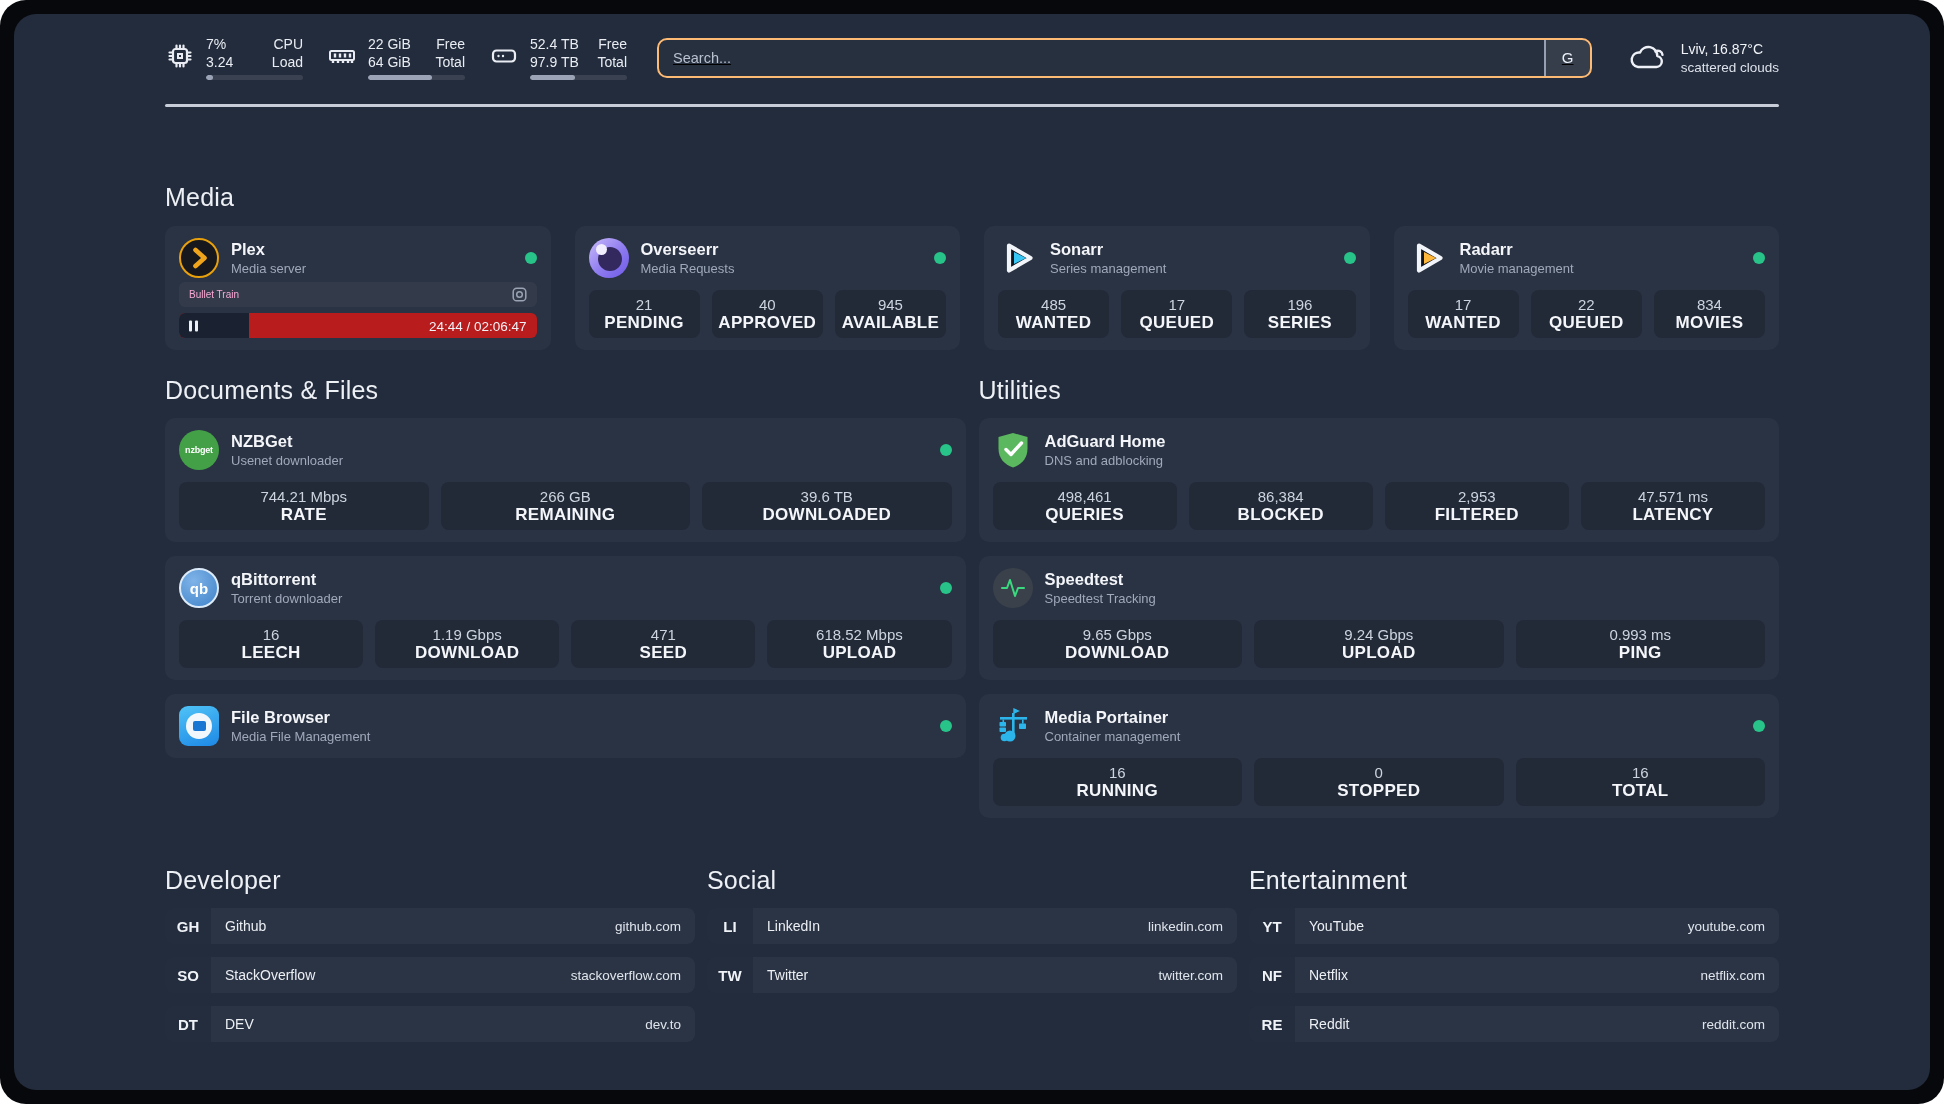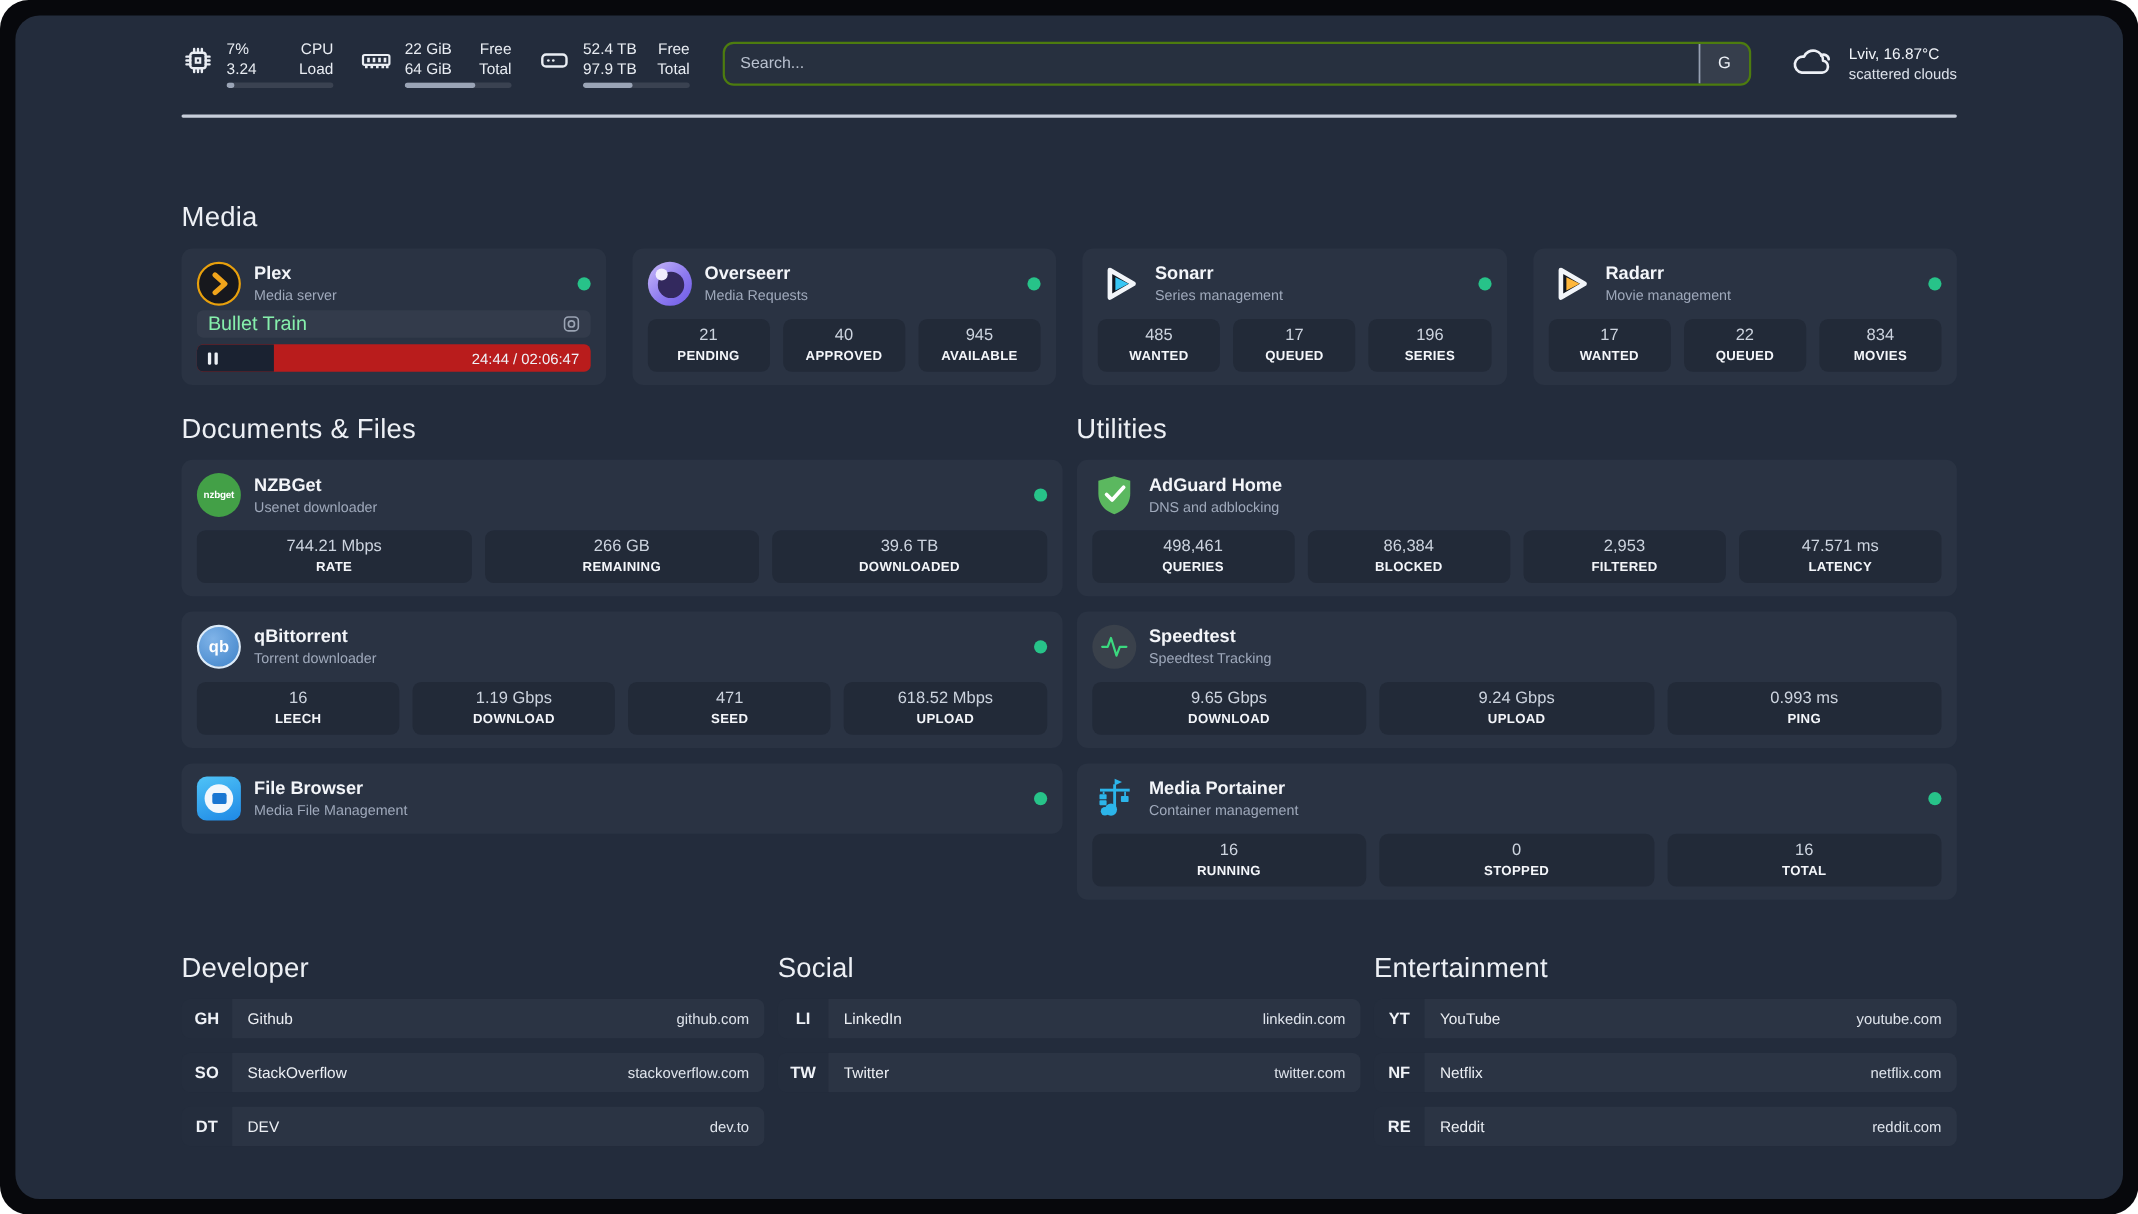--- a/index.html
+++ b/index.html
@@ -12,21 +12,21 @@
 
   
   .topbar { display: flex; align-items: center; }
   .stats { display: flex; gap: 24px; }
   .stat { display: flex; align-items: center; gap: 11px; }
   .stat-body { width: 97px; font-size: 14px; line-height: 18px; color: #e9edf3; }
   .stat-row { display: flex; justify-content: space-between; }
   .bar { height: 5px; background: #3a4251; border-radius: 3px; margin-top: 4px; overflow: hidden; }
   .bar-fill { height: 100%; background: #9aa4b6; border-radius: 3px; }
 
-  .search { flex: 1; height: 40px; margin: 0 36px 0 30px; border: 2px solid #4d7c0f; border-radius: 10px; display: flex; align-items: stretch; background: rgba(255,255,255,.02); }
+  .search { flex: 1; height: 40px; margin: 0 36px 0 30px; border: 2px solid #fdba74; border-radius: 10px; display: flex; align-items: stretch; background: rgba(255,255,255,.02); text-decoration: underline; }
   .search input { flex: 1; background: transparent; border: none; outline: none; color: #e9edf3; font-size: 14.5px; padding: 0 14px; font-family: inherit; }
   .search input::placeholder { color: #b9c1cf; }
   .gbtn { width: 46px; border-left: 2px solid #96a0b2; background: rgba(255,255,255,.07); display: flex; align-items: center; justify-content: center; font-size: 15px; color: #edf1f7; border-radius: 0 8px 8px 0; cursor: pointer; }
 
   .weather { display: flex; align-items: center; gap: 13px; }
   .weather-title { font-size: 14px; color: #f1f4f9; }
   .weather-sub { font-size: 13.5px; color: #dce1ea; margin-top: 3px; }
 
   .divider { height: 3px; background: #c7ceda; border-radius: 2px; margin-top: 24px; }
 
@@ -42,24 +42,24 @@
   .card { background: #2a3343; border-radius: 10px; padding: 12px 14px; display: flex; flex-direction: column; cursor: pointer; }
   .card-head { display: flex; align-items: center; gap: 12px; }
   .app-names { min-width: 0; }
   .app-title { font-size: 16.5px; font-weight: 600; color: #f3f5f9; line-height: 20px; }
   .app-sub { font-size: 13px; color: #9fa9bb; line-height: 17px; margin-top: 1px; }
   .dot { width: 12px; height: 12px; border-radius: 50%; background: #27c389; margin-left: auto; flex: none; }
 
   .tiles { display: flex; gap: 12px; margin-top: auto; padding-top: 12px; }
   .tile { flex: 1; background: #222a38; border-radius: 8px; text-align: center; padding: 5px 4px 7px; }
   .tile-value { font-size: 15px; color: #cdd4df; line-height: 20px; }
-  .tile-label { font-size: 12px; font-weight: 700; color: #f4f6fa; letter-spacing: .3px; line-height: 16px; }
+  .tile-label { font-size: 17px; font-weight: 700; color: #f4f6fa; letter-spacing: .3px; line-height: 16px; }
 
   
-  .player-session { margin-top: auto; height: 25px; background: rgba(255,255,255,.045); border-radius: 6px; display: flex; align-items: center; padding: 0 10px; font-size: 18px; color: #86efac; }
+  .player-session { margin-top: auto; height: 25px; background: rgba(255,255,255,.045); border-radius: 6px; display: flex; align-items: center; padding: 0 10px; font-size: 10px; color: #f9a8d4; }
   .session-icon { margin-left: auto; display: flex; }
   .player-progress { margin-top: 6px; height: 25px; background: #b91c1c; border-radius: 6px; position: relative; overflow: hidden; }
   .player-fill { position: absolute; left: 0; top: 0; bottom: 0; background: #1a2231; }
   .pause { position: absolute; left: 10px; top: 50%; transform: translateY(-50%); display: flex; gap: 3px; }
   .pause i { display: block; width: 3px; height: 11px; background: #edf1f6; border-radius: 1px; }
   .player-time { position: absolute; right: 10px; top: 50%; transform: translateY(-50%); font-size: 13.5px; color: #f0f3f8; }
 
   
   .app-icon { width: 40px; height: 40px; flex: none; position: relative; }
   .icon-plex { border-radius: 50%; background: #17181d; border: 2px solid #e8a00c; display: flex; align-items: center; justify-content: center; }

